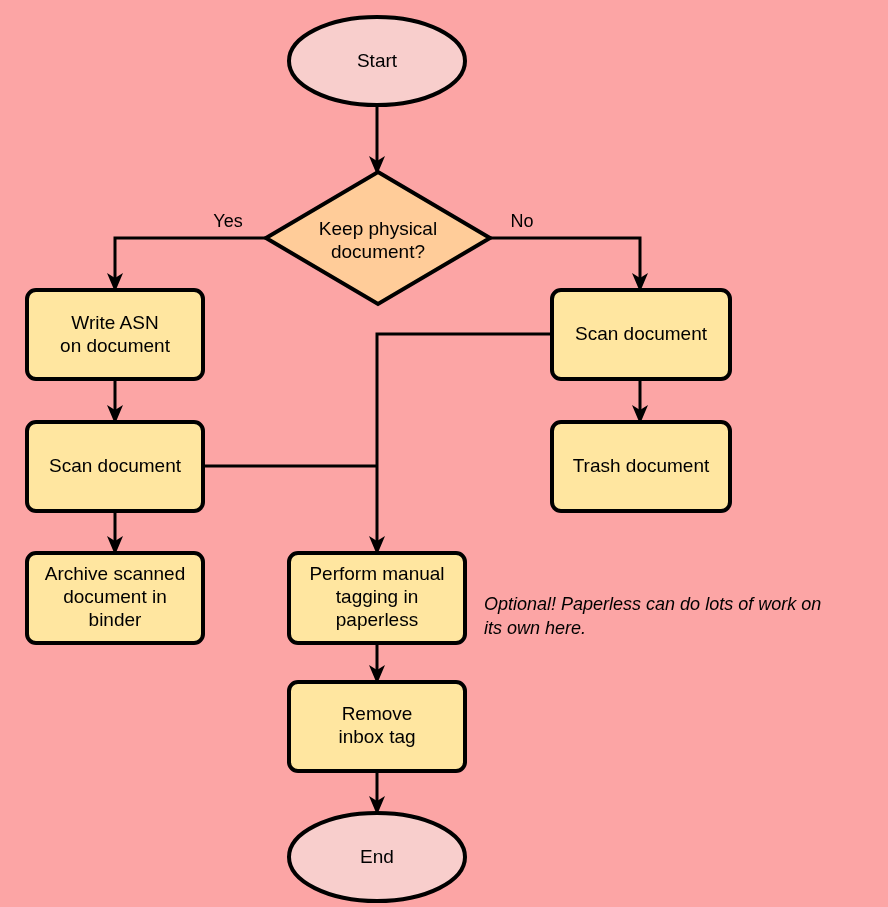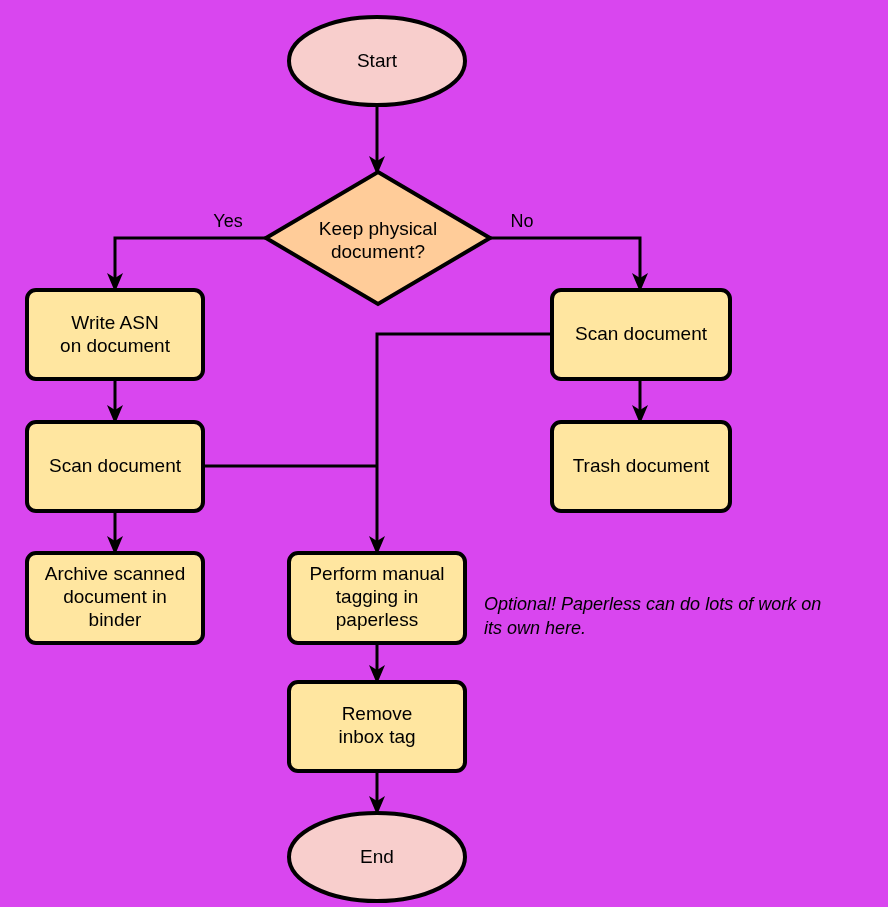--- a/index.html
+++ b/index.html
@@ -8,21 +8,21 @@
     padding: 0;
     background: #ffffff;
   }
   body {
     font-family: "Liberation Sans", sans-serif;
   }
   #flow-root {
     position: relative;
     width: 888px;
     height: 907px;
-    background: #d946ef;
+    background: #fca5a5;
     overflow: hidden;
   }
   #flow-svg {
     position: absolute;
     top: 0;
     left: 0;
     width: 888px;
     height: 907px;
     display: block;
   }

